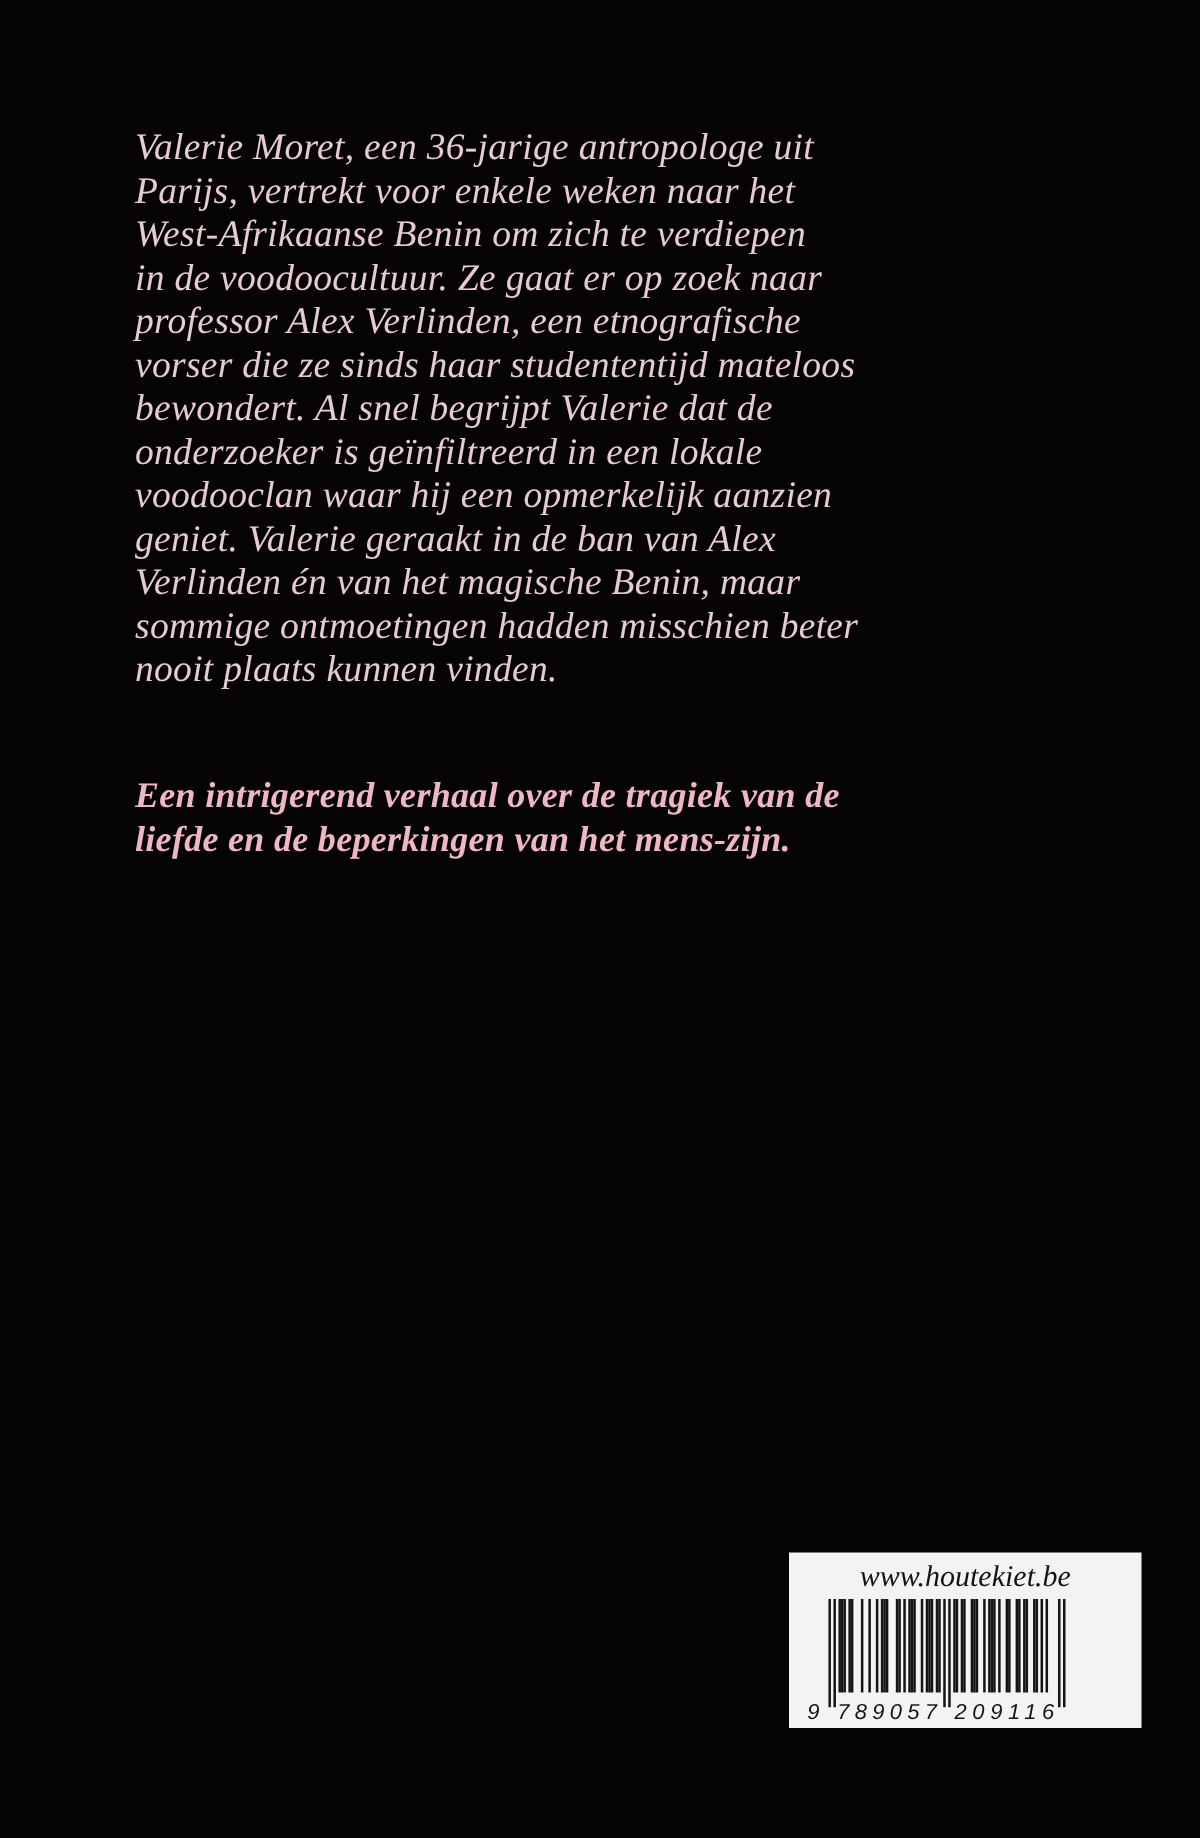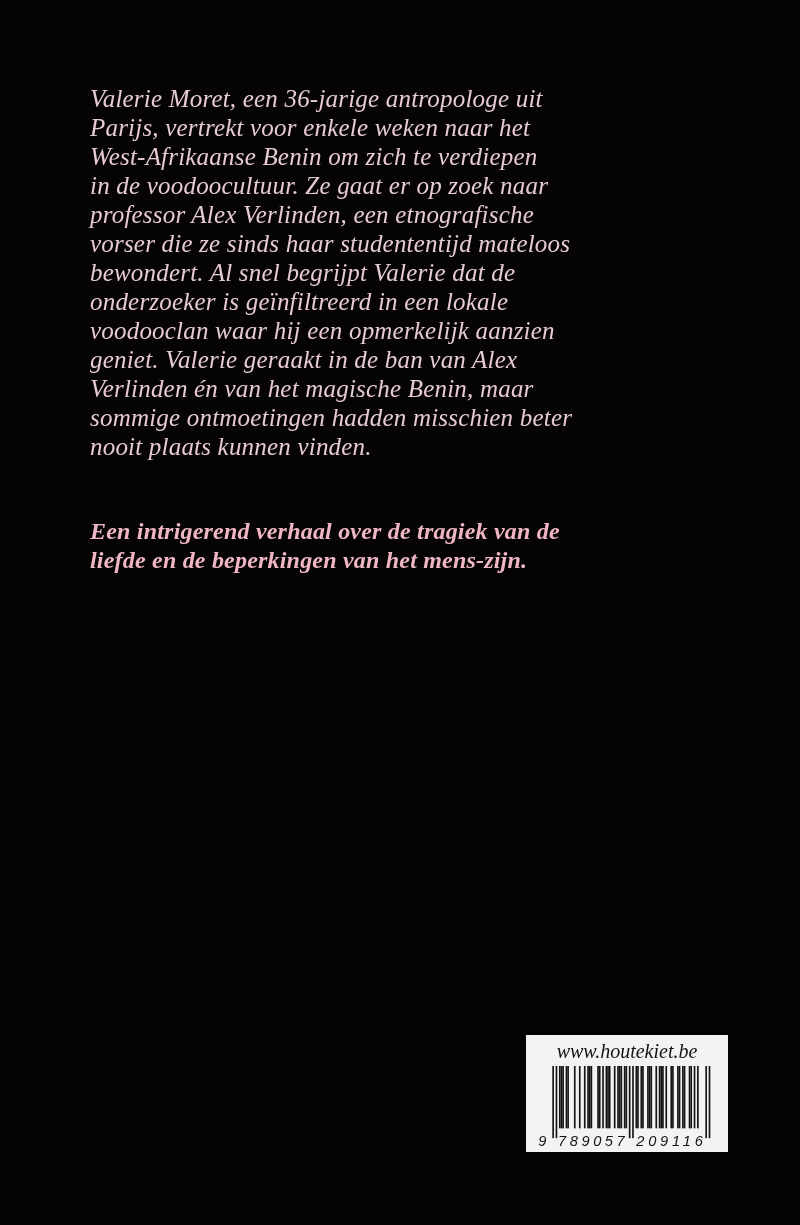--- a/index.html
+++ b/index.html
@@ -29,21 +29,21 @@
     line-height:29px;
     font-weight:bold;
     color:#efb6c3;
     white-space:pre-line;
     letter-spacing:0.2px;
     margin-top:25px;
   }
   #barcode-box{
     position:absolute;
     left:526px;top:1035px;
-    width:202px;height:117px;
+    width:235px;height:117px;
     background:#f4f3f1;
   }
   #publisher-url{
     position:absolute;
     left:0;top:5px;
     width:100%;
     text-align:center;
     font-family:"Liberation Serif", serif;
     font-size:20px;
     color:#141414;

